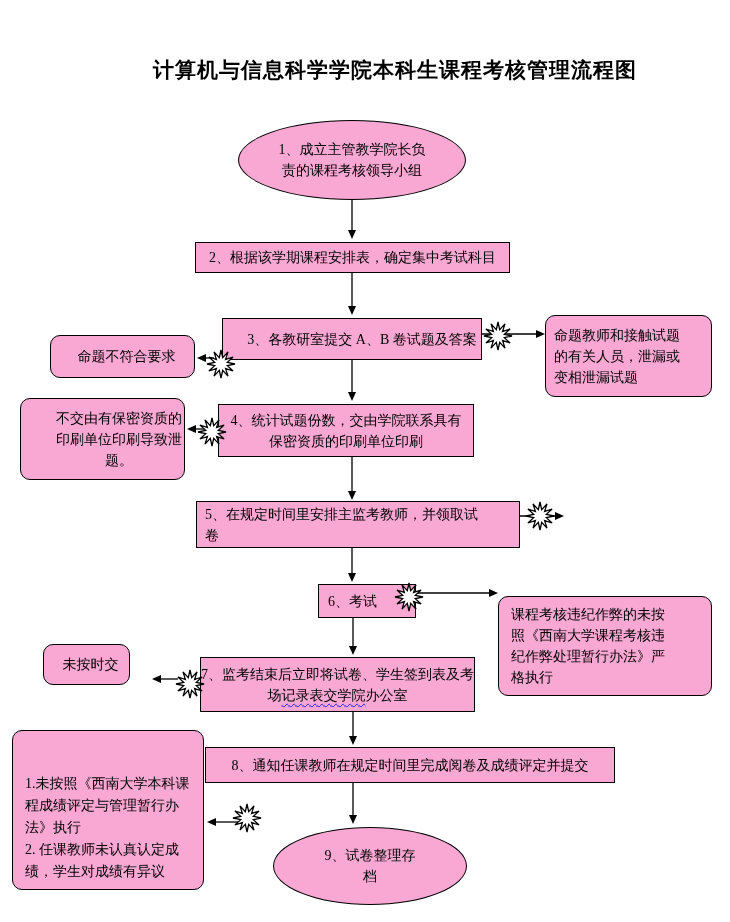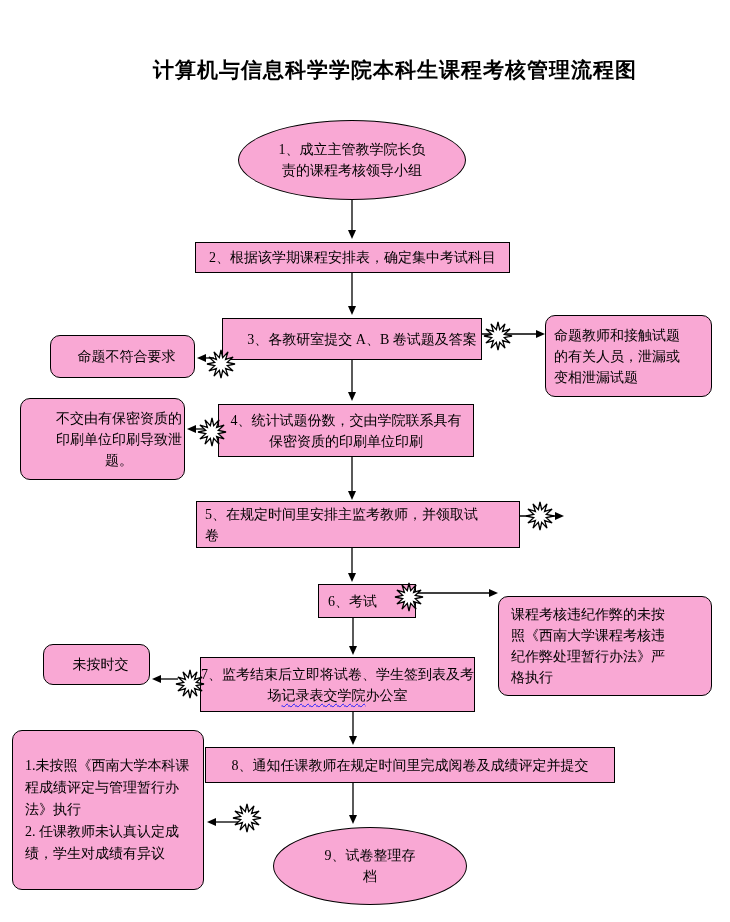--- a/index.html
+++ b/index.html
@@ -120,25 +120,25 @@
 
   <div class="node round" style="left:20px; top:398px; width:165px; height:82px;justify-content:flex-end;">
     <span style="width:130px;">不交由有保密资质的印刷单位印刷导致泄题。</span>
   </div>
 
 
   <div class="node round left" style="left:498px; top:574px; width:214px; height:100px; padding-left:12px;margin-top:22px;">
     <span style="display:inline-block; width:160px;">课程考核违纪作弊的未按照《西南大学课程考核违纪作弊处理暂行办法》严格执行</span>
   </div>
 
-  <div class="node round" style="left:43px; top:644px; width:107px; height:41px;">
+  <div class="node round" style="left:43px; top:644px; width:87px; height:41px;">
     <span>未按时交</span>
   </div>
 
-  <div class="node round left" style="left:12px; top:730px; width:192px; height:160px; padding:6px 12px; align-items:center; line-height:22px;">
+  <div class="node round left" style="left:12px; top:730px; width:192px; height:160px; padding:6px 12px; align-items:flex-end; line-height:22px;">
     <div>
       <div class="para">1.未按照《西南大学本科课程成绩评定与管理暂行办法》执行</div>
       <div class="para">2. 任课教师未认真认定成绩，学生对成绩有异议</div>
     </div>
   </div>
 
   <svg class="burst" style="left:483px; top:321px;" viewBox="0 0 30 30">
       <use href="#burst-shape"></use>
     </svg>
   <svg class="burst" style="left:206px; top:349px;" viewBox="0 0 30 30">

